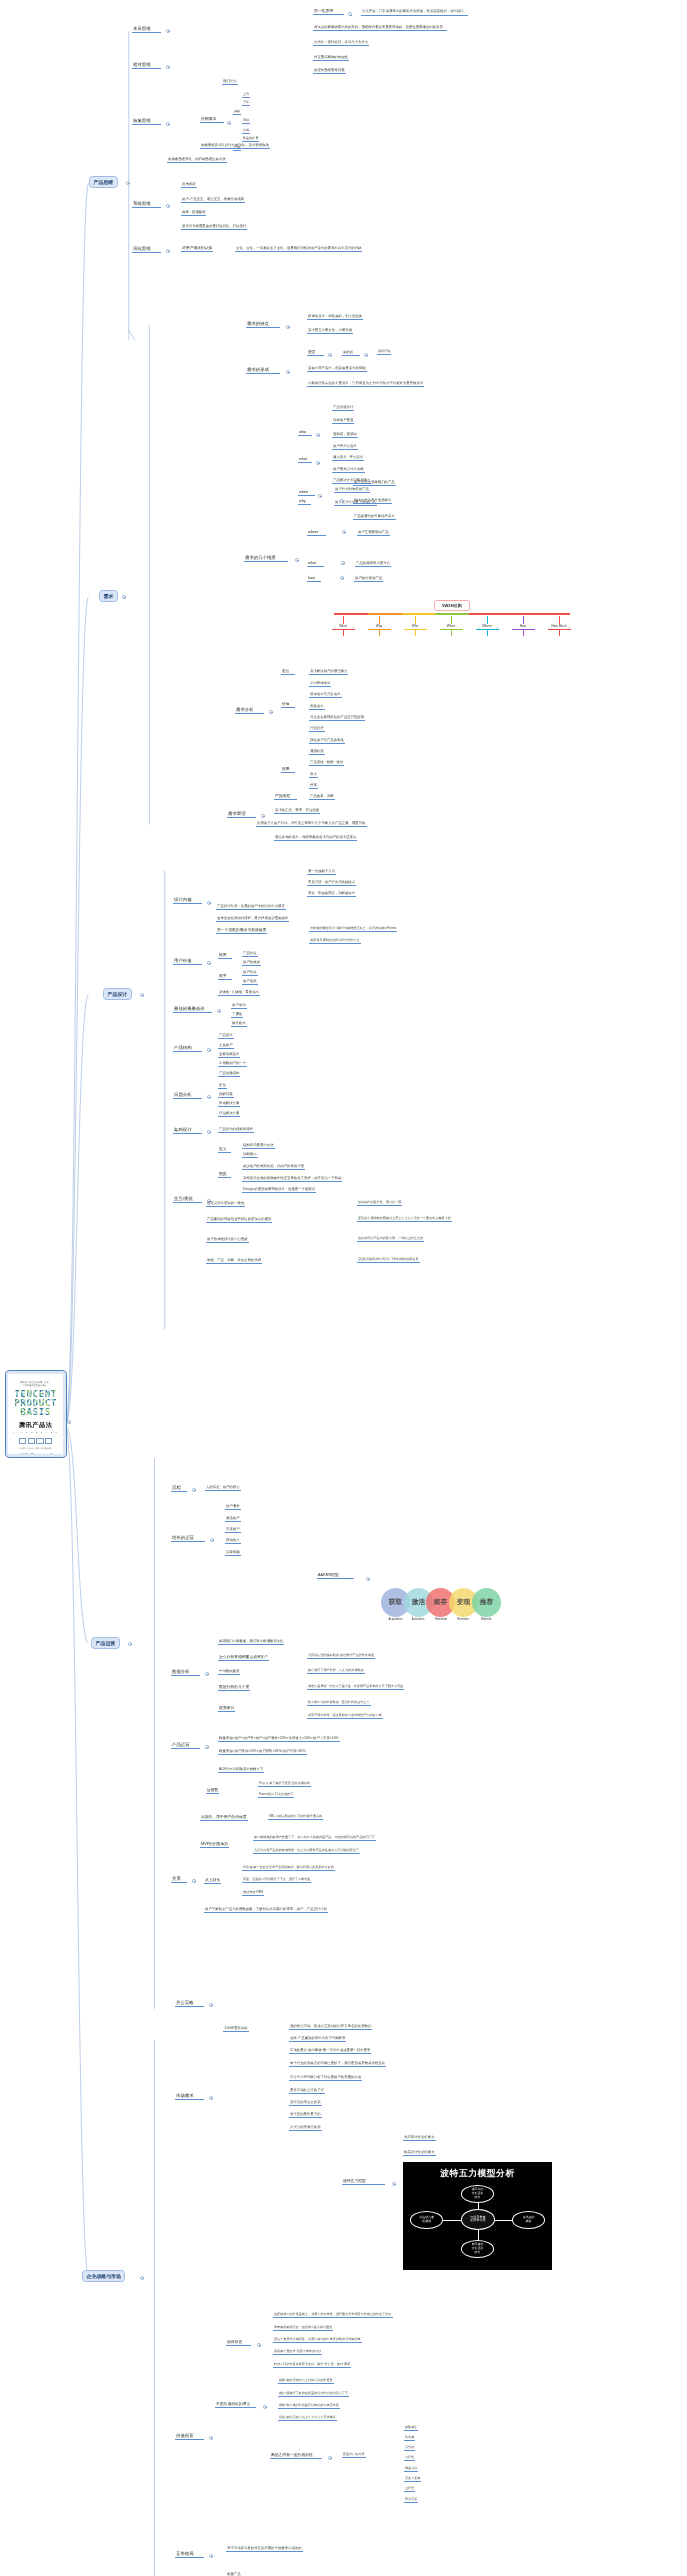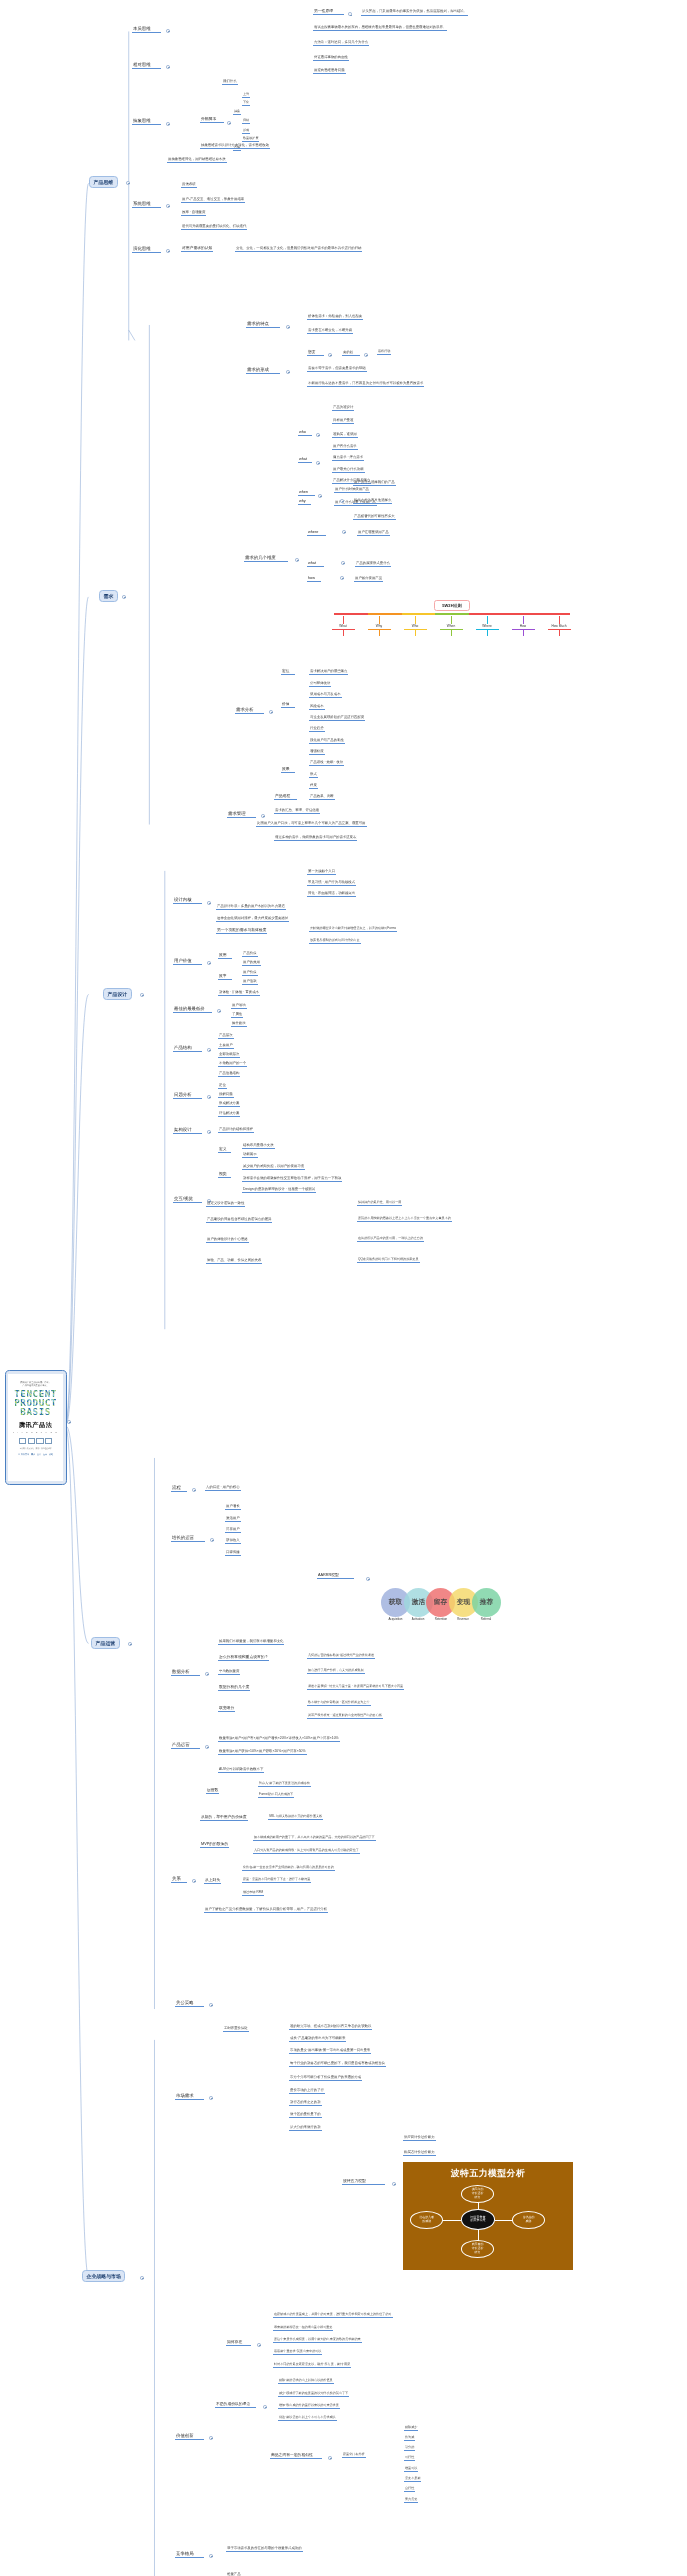--- a/index.html
+++ b/index.html
@@ -116,21 +116,21 @@
   .aarrr{ width:170px; height:44px; }
   .aa-circ{
     position:absolute; width:29px;height:29px;border-radius:50%;
     display:flex;align-items:center;justify-content:center;
     font-size:6.7px;font-weight:bold;color:#1c1c1c;
     opacity:.82;
   }
   .aa-lab{ position:absolute; top:33px; font-size:2.9px; color:#333; text-align:center; width:34px;}
 
   
-  .porter{ width:170px; height:108px; background:#a16207; position:absolute; }
+  .porter{ width:149px; height:108px; background:#000000; position:absolute; }
   .porter h3{
     margin:0; padding:5.7px 0 2.1px 0; text-align:center; color:#fff;
     font-size:8.8px; font-weight:bold; letter-spacing:0.5px;
   }
   .p-node{
     position:absolute; border:0.6px solid #fff; color:#fff;
     display:flex;align-items:center;justify-content:center;text-align:center;
     font-size:2.9px; line-height:1.25;
   }
   .p-oval{ border-radius:50%; width:33px;height:17.5px; }
@@ -151,21 +151,21 @@
 
     <path d="M250 60 L250 660"></path>
     <path d="M250 640 L262 660"></path>
     <path d="M290 630 L290 1600"></path>
     <path d="M320 1690 L320 2580"></path>
     <path d="M300 2830 L300 3900"></path>
     <path d="M300 3960 L300 5330"></path>
   </g>
 </svg>
 
-<div class="root" style="left:4.6px; top:1370px; width:62px; height:115px;">
+<div class="root" style="left:4.6px; top:1370px; width:62px; height:88px;">
   <div class="root-inner">
     <div class="bk-sub">腾讯的产品之所以出用户喜欢，</div>
     <div class="bk-sub">产品经理不只是设计专家。</div>
     <div class="bk-title">TENCENT PRODUCT BASIS</div>
     <div class="bk-cn">腾讯产品法</div>
     <div class="bk-cn-sub">L I V E   M E T H O D</div>
     <div class="bk-boxes">
       <div class="bk-box"></div>
       <div class="bk-box"></div>
       <div class="bk-box"></div>

